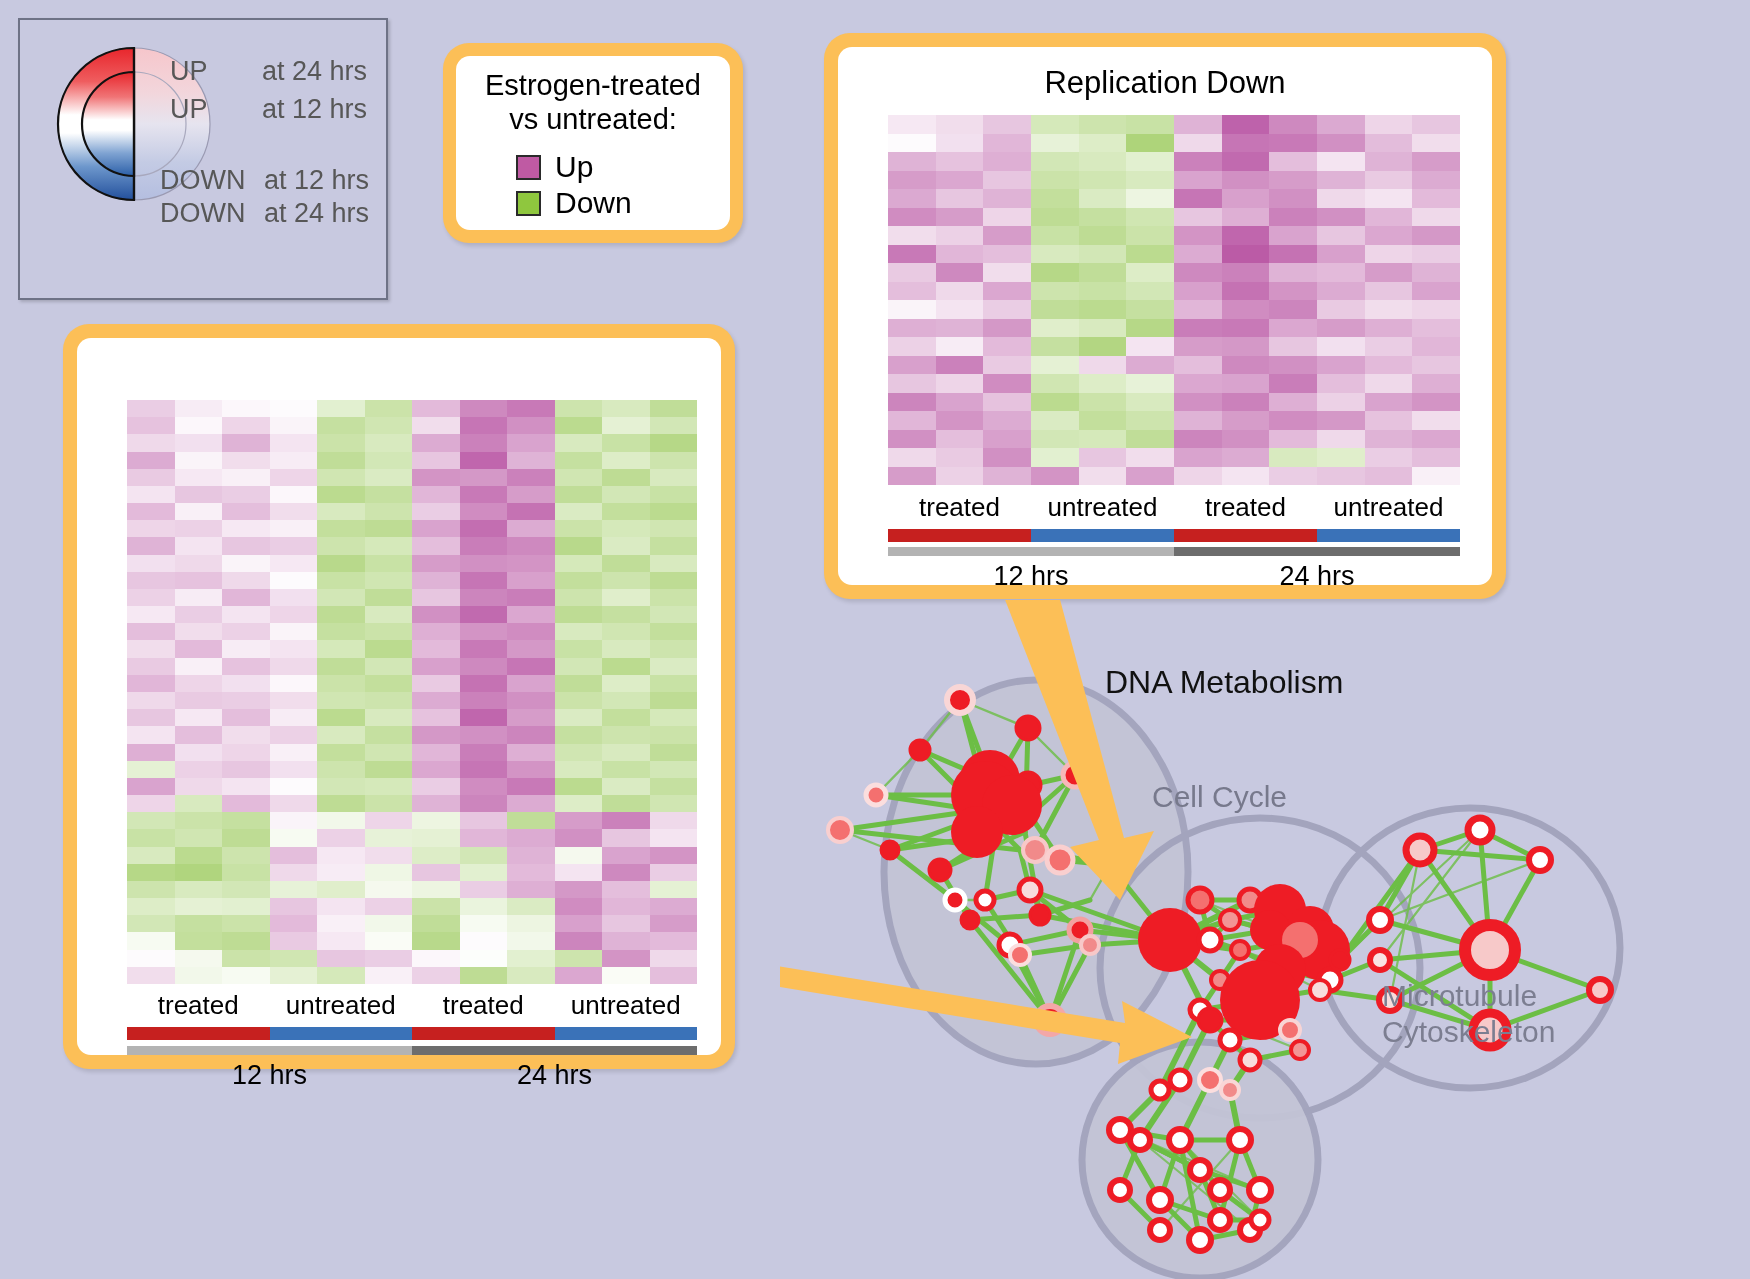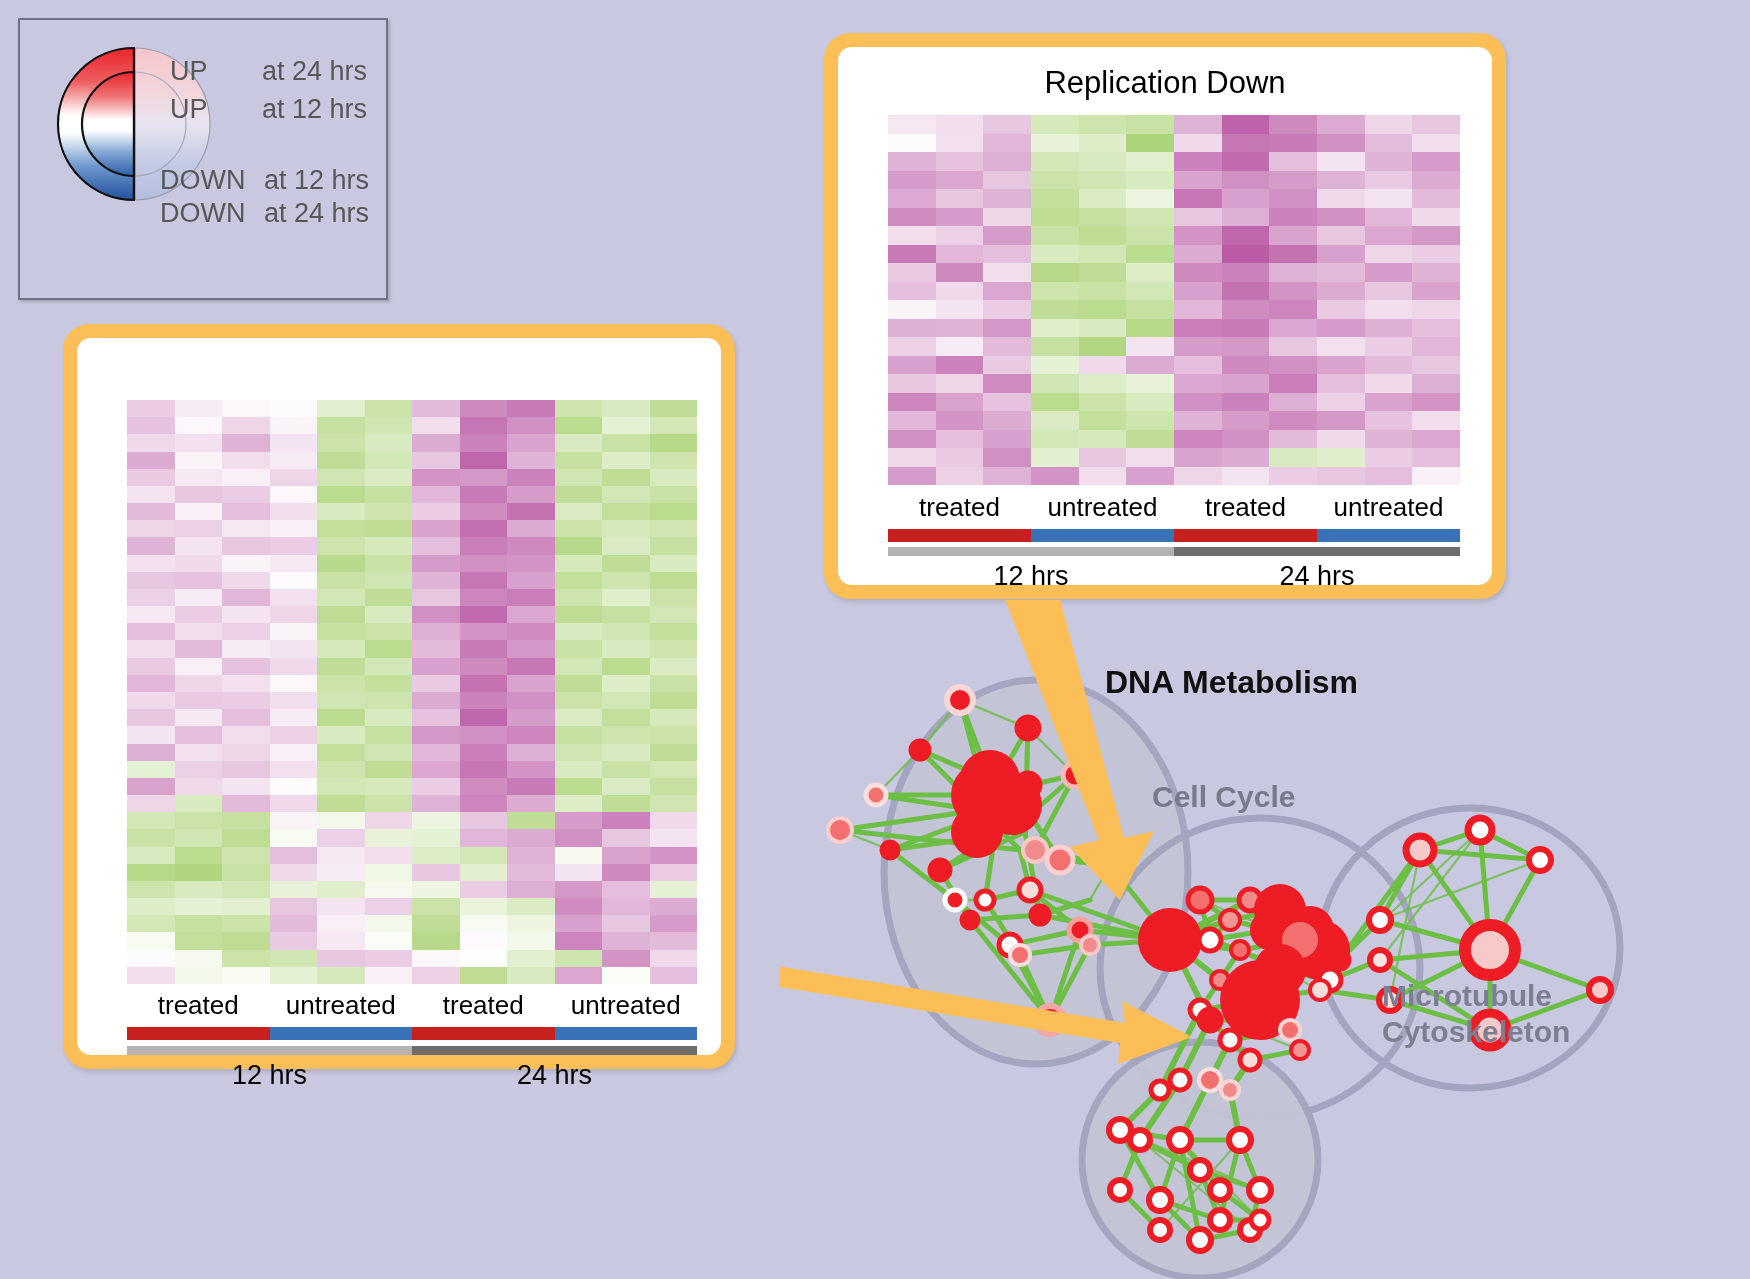--- a/index.html
+++ b/index.html
@@ -91,21 +91,21 @@
   
   #apc-axis-labels{left:50px;top:652px;width:570px;}
   #apc-group-bar{left:50px;top:689px;width:570px;}
   #apc-time-bar{left:50px;top:708px;width:570px;}
   #apc-time-labels{left:50px;top:722px;width:570px;}
 
   
   #network-svg{position:absolute;left:780px;top:600px;width:970px;height:679px;}
 
   .cluster-label{
-    position:absolute;white-space:nowrap;pointer-events:none;font-weight:bold;
+    position:absolute;white-space:nowrap;pointer-events:none;
   }
   #label-dna-metabolism{left:1105px;top:664px;font-size:32px;color:#111;}
   #label-cell-cycle{left:1152px;top:780px;font-size:30px;color:#77798c;}
   #label-microtubule{left:1382px;top:978px;font-size:30px;color:#7c7e91;line-height:1.2;}
   #label-ubiquitin{left:851px;top:1042px;font-size:32px;color:#111;line-height:1.2;}
 </style>
 </head>
 <body>
 
 <div class="stage">
@@ -161,20 +161,36 @@
     </div>
     <div class="wheel-row" id="wr4">
       <span class="wl" style="width:104px">DOWN</span>
       <span class="wr">at 24 hrs</span>
     </div>
 
     <div id="legend-wheel-caption">
     </div>
   </div>
 
+  <div class="orange-panel" id="legend-updown-panel">
+    <div class="orange-inner">
+      <div id="legend-updown-title">
+        <div>Estrogen-treated</div>
+        <div>vs untreated:</div>
+      </div>
+      <div class="swatch-row" id="swatch-up">
+        <span class="swatch" id="sw-up" style="background: rgb(191, 90, 163);"></span>
+        <span class="swatch-label">Up</span>
+      </div>
+      <div class="swatch-row" id="swatch-down">
+        <span class="swatch" id="sw-down" style="background: rgb(143, 199, 62);"></span>
+        <span class="swatch-label">Down</span>
+      </div>
+    </div>
+  </div>
 
   <div class="orange-panel" id="panel-replication-fork">
     <div class="orange-inner">
       <div class="hm-title">Replication Down</div>
       <div class="heatmap" id="hm-rf" style="grid-template-columns: repeat(12, 1fr); grid-template-rows: repeat(20, 1fr);">
           <div class="hcell" style="background:rgb(246,232,243)"></div>
           <div class="hcell" style="background:rgb(241,221,236)"></div>
           <div class="hcell" style="background:rgb(231,198,224)"></div>
           <div class="hcell" style="background:rgb(213,233,186)"></div>
           <div class="hcell" style="background:rgb(205,228,173)"></div>

